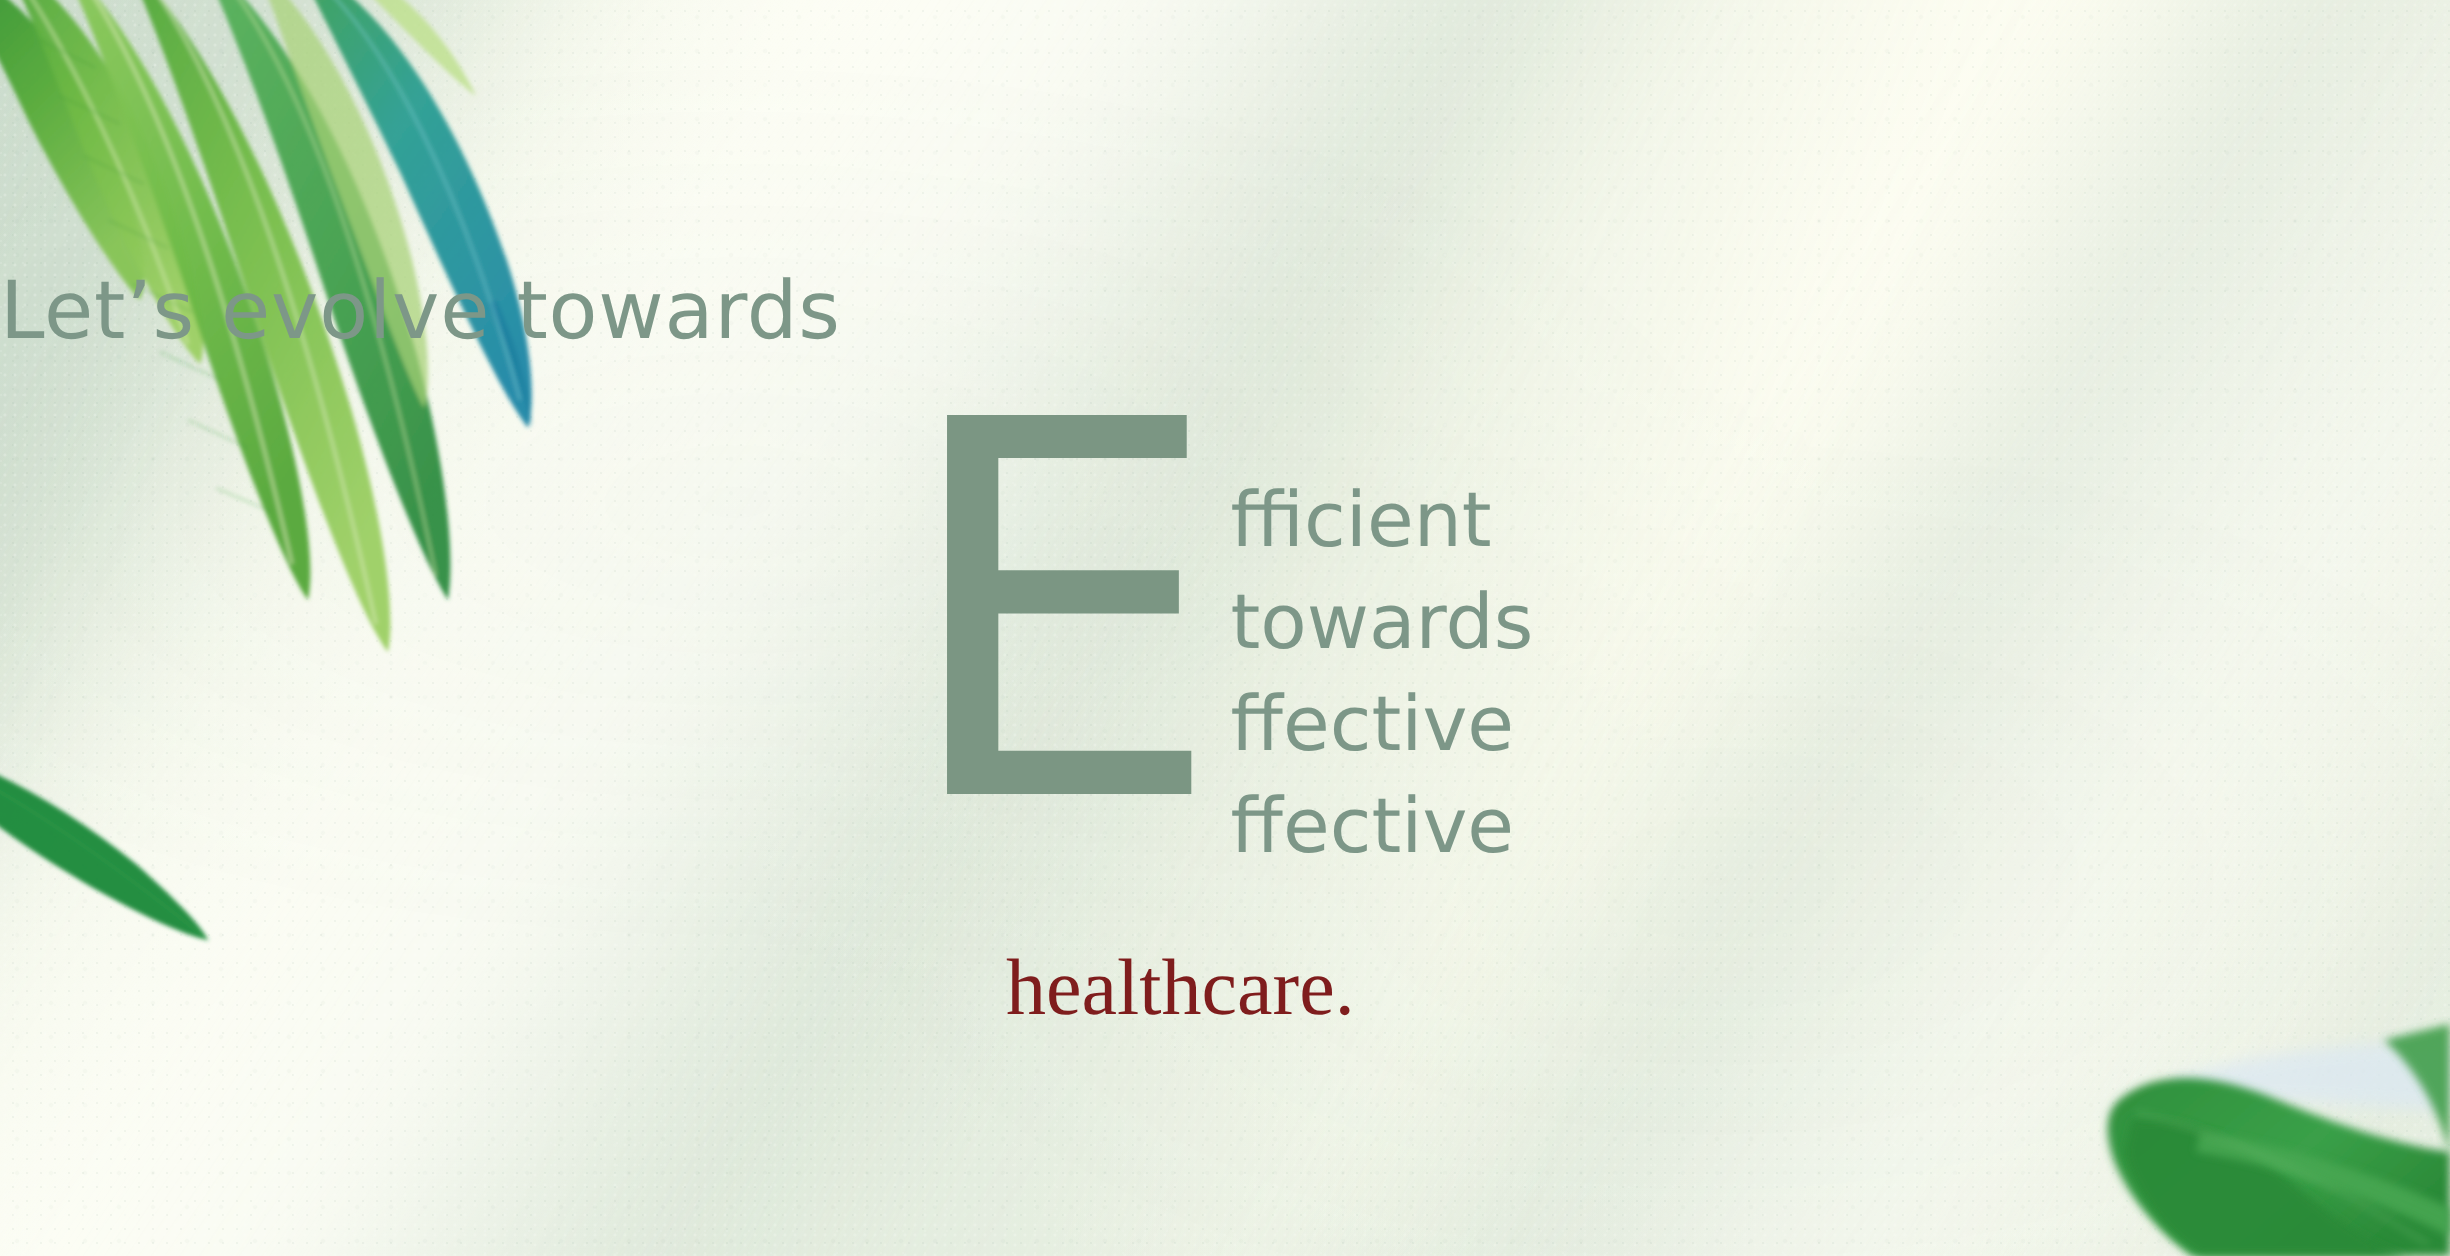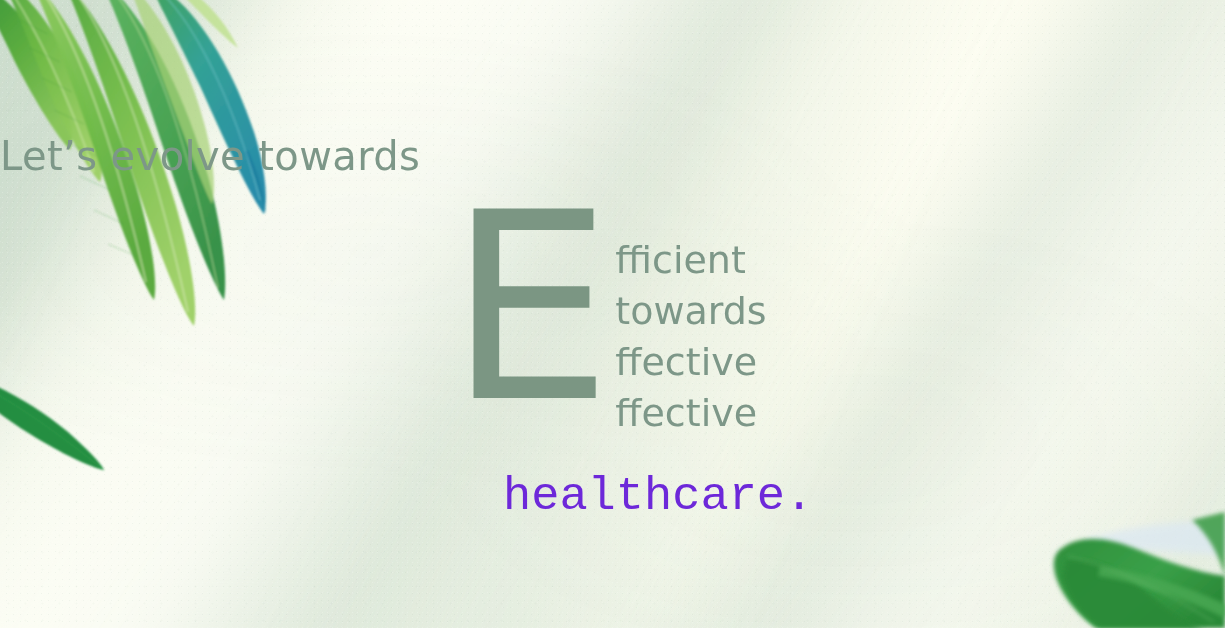--- a/index.html
+++ b/index.html
@@ -155,24 +155,24 @@
     color: #7d9788;
     font-weight: 400;
     font-family: "DejaVu Sans", sans-serif;
     white-space: nowrap;
   }
 
   .footline {
     position: absolute;
     left: 503px;
     top: 470px;
-    font-size: 47px;
-    color: #6d28d9;
+    font-size: 40px;
+    color: #7f1d1d;
     font-weight: 400;
-    font-family: Liberation Mono, monospace;
+    font-family: Liberation Serif, serif;
     white-space: nowrap;
   }
 </style>
 </head>
 <body>
 
 <div id="slide">
 
   <div class="wall-base"></div>
   <div class="shadow-bands"></div>

